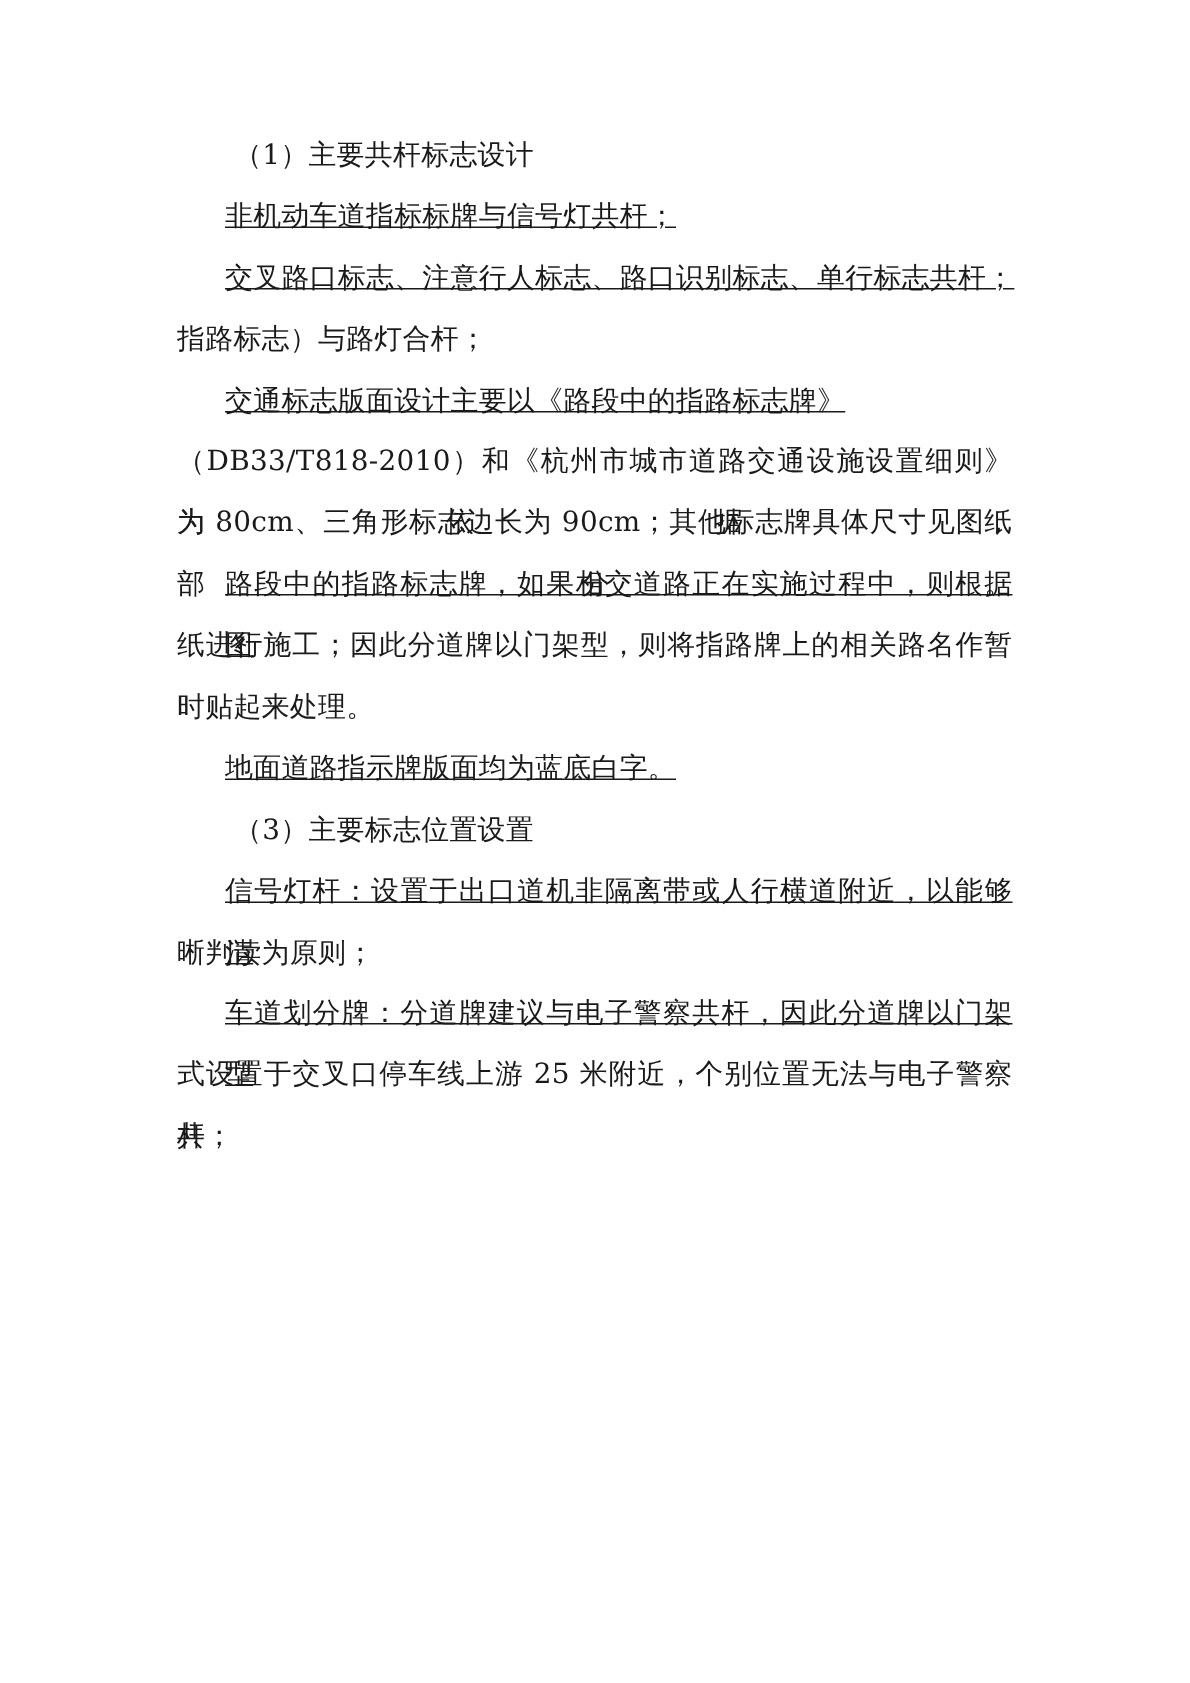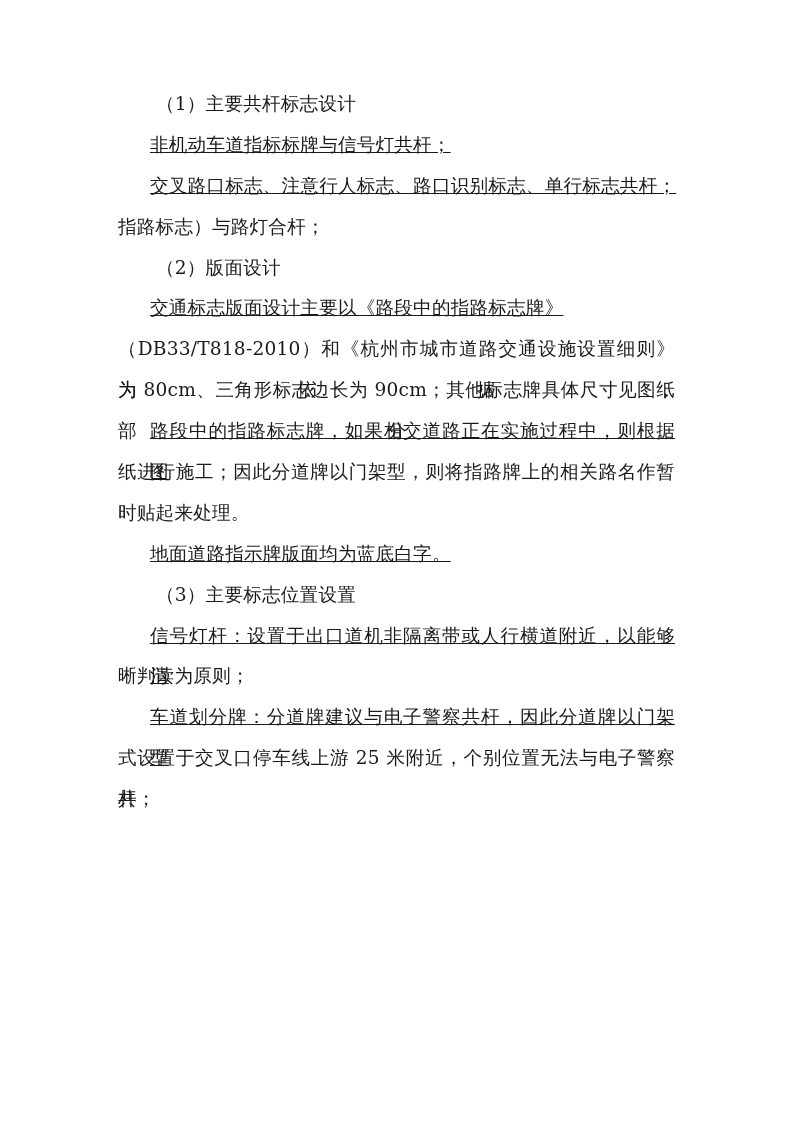--- a/index.html
+++ b/index.html
@@ -42,21 +42,20 @@
 </head>
 <body>
 
 <div class="page">
 
   <div class="line heading">（1）主要共杆标志设计</div>
   <div class="line indent">非机动车道指标标牌与信号灯共杆；</div>
   <div class="line indent">交叉路口标志、注意行人标志、路口识别标志、单行标志共杆；</div>
   <div class="line">指路标志）与路灯合杆；</div>
 
-  <div class="line heading">（2）版面设计</div>
   <div class="line indent">交通标志版面设计主要以《路段中的指路标志牌》</div>
   <div class="line justify">（DB33/T818-2010）和《杭州市城市道路交通设施设置细则》为依据，</div>
   <div class="line justify">为 80cm、三角形标志边长为 90cm；其他标志牌具体尺寸见图纸部分。</div>
   <div class="line indent justify">路段中的指路标志牌，如果相交道路正在实施过程中，则根据图</div>
   <div class="line justify">纸进行施工；因此分道牌以门架型，则将指路牌上的相关路名作暂</div>
   <div class="line">时贴起来处理。</div>
   <div class="line indent">地面道路指示牌版面均为蓝底白字。</div>
 
   <div class="line heading">（3）主要标志位置设置</div>
   <div class="line indent justify">信号灯杆：设置于出口道机非隔离带或人行横道附近，以能够清</div>

